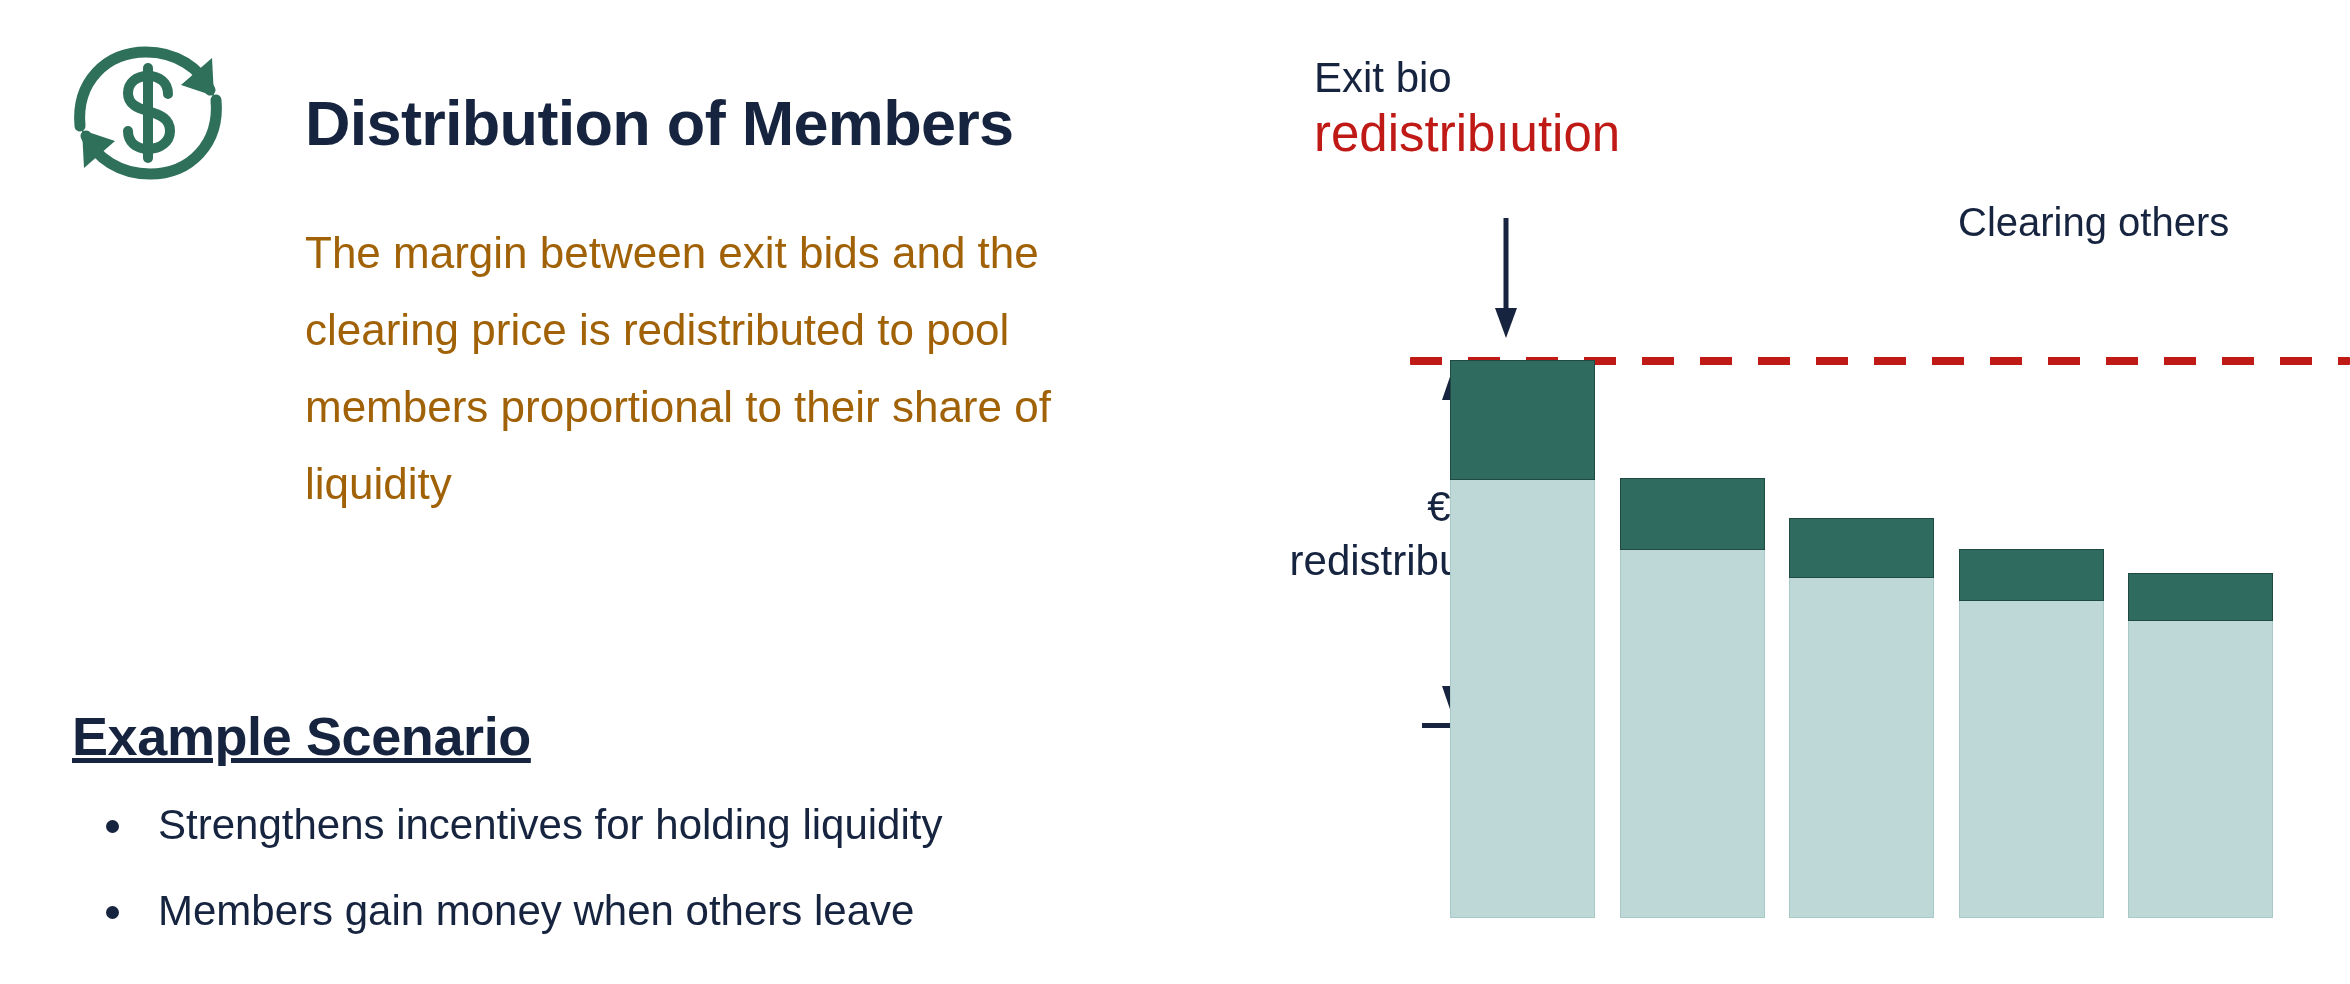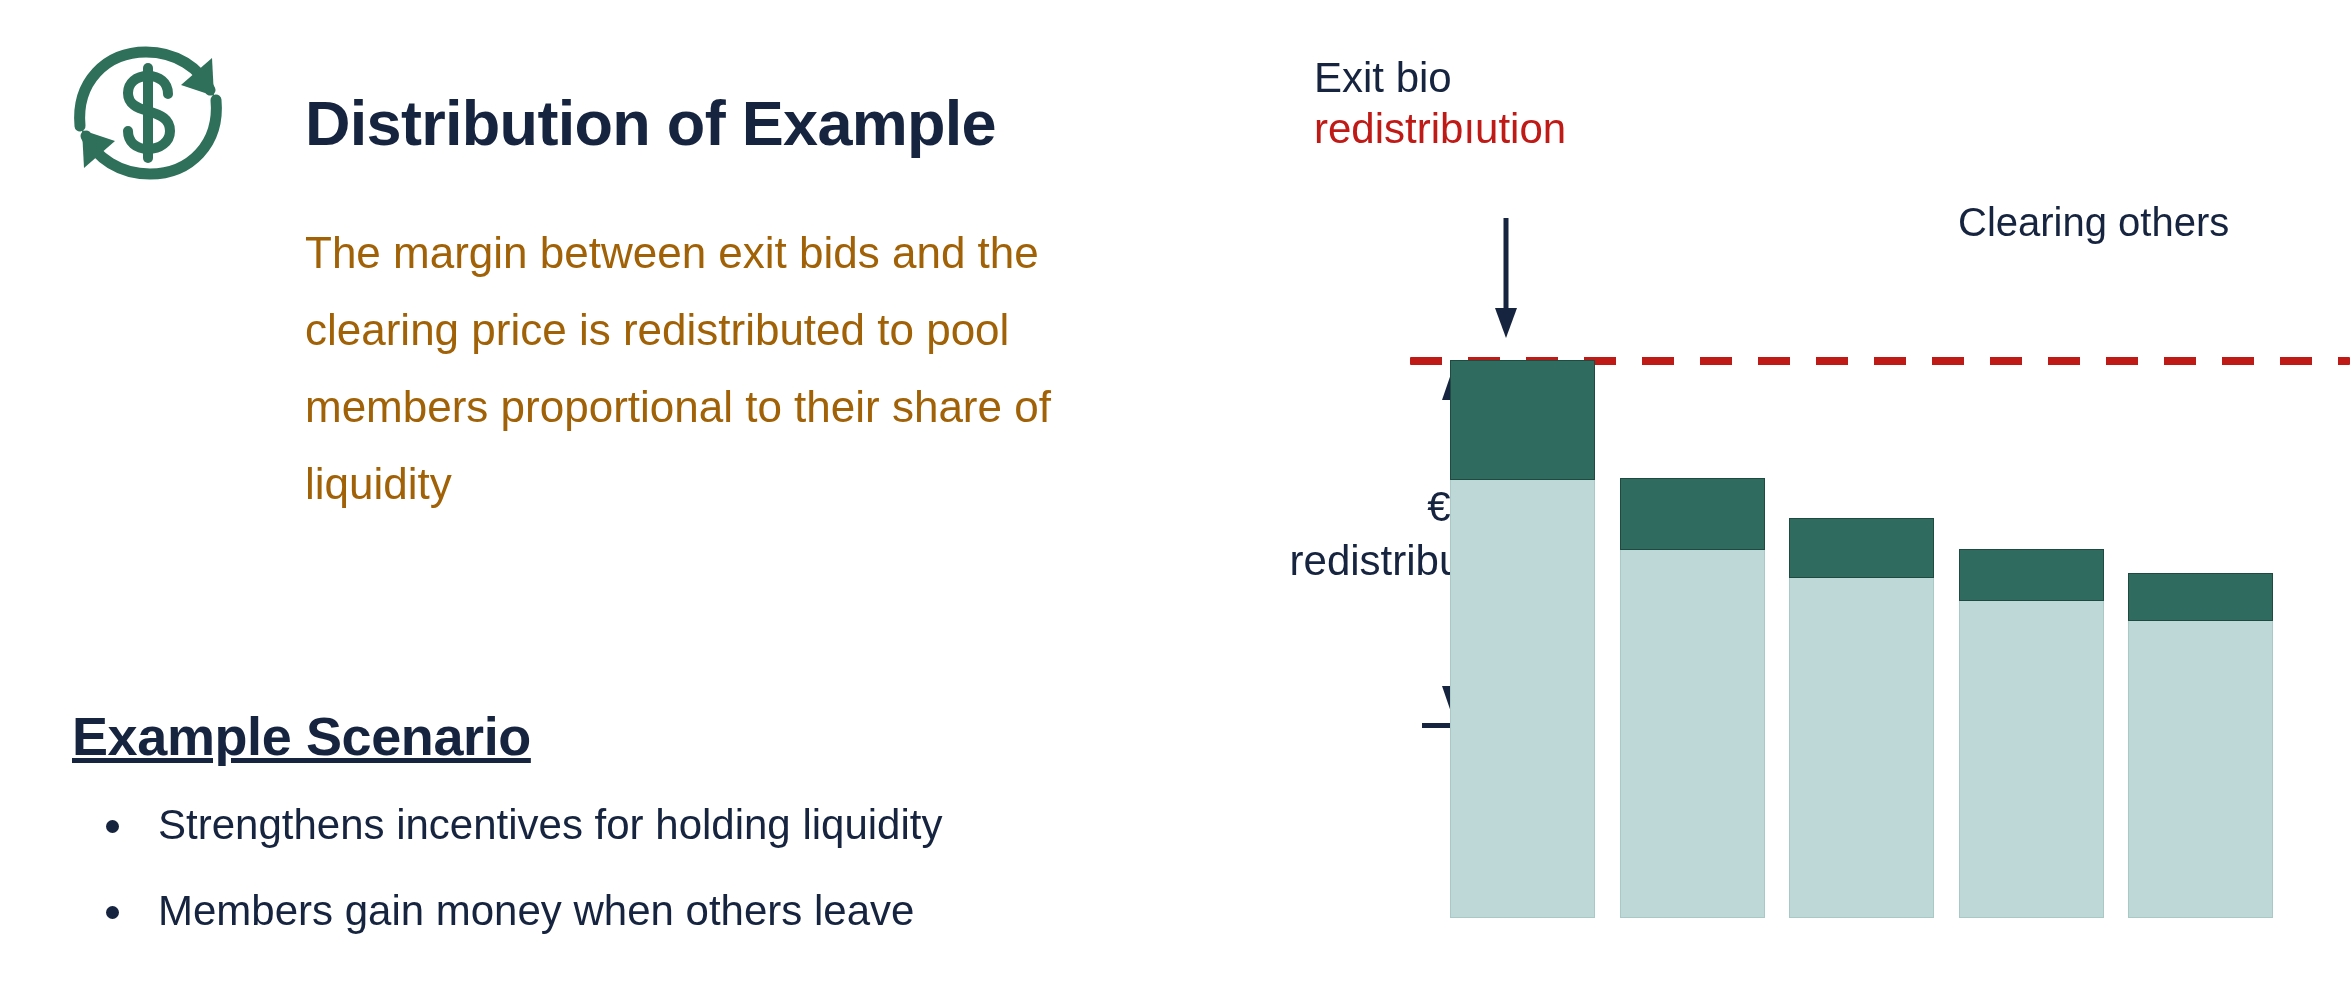--- a/index.html
+++ b/index.html
@@ -100,21 +100,21 @@
     line-height: 1.22;
     white-space: nowrap;
   }
   #exit-annotation .line-dark {
     display: block;
     font-size: 42px;
     color: #16243F;
   }
   #exit-annotation .line-red {
     display: block;
-    font-size: 42px;
+    font-size: 51px;
     color: #C01A17;
   }
 
   
   #down-arrow {
     position: absolute;
     left: 192px; top: 218px;
     width: 28px; height: 122px;
   }
 
@@ -207,21 +207,21 @@
 
       <path d="M154 62 C158 106 128 136 88 136 C58 136 34 120 24 98" stroke="#2E7059" stroke-width="11" stroke-linecap="round" fill="none"></path>
       <path d="M22 130 L20 92 L53 103 Z" fill="#2E7059"></path>
 
       <path d="M86 30 L86 120" stroke="#2E7059" stroke-width="10" stroke-linecap="round"></path>
       <path d="M106 56 C106 44 97 38 86 38 C74 38 66 45 66 55 C66 66 75 70 86 73
                C99 77 108 81 108 93 C108 104 98 111 86 111 C74 111 66 104 66 93" stroke="#2E7059" stroke-width="10" stroke-linecap="round" stroke-linejoin="round" fill="none"></path>
     </svg>
   </div>
 
-  <h1 id="page-title">Distribution of Example</h1>
+  <h1 id="page-title">Distribution of Members</h1>
 
   <p id="intro-paragraph">The margin between exit bids and the clearing price is redistributed to pool members proportional to their share of liquidity</p>
 
   <h2 id="scenario-heading">Example Scenario</h2>
 
   <ul id="scenario-list">
     <li>
       <span class="bullet-dot"></span>
       <span>Strengthens incentives for holding liquidity</span>
     </li>

